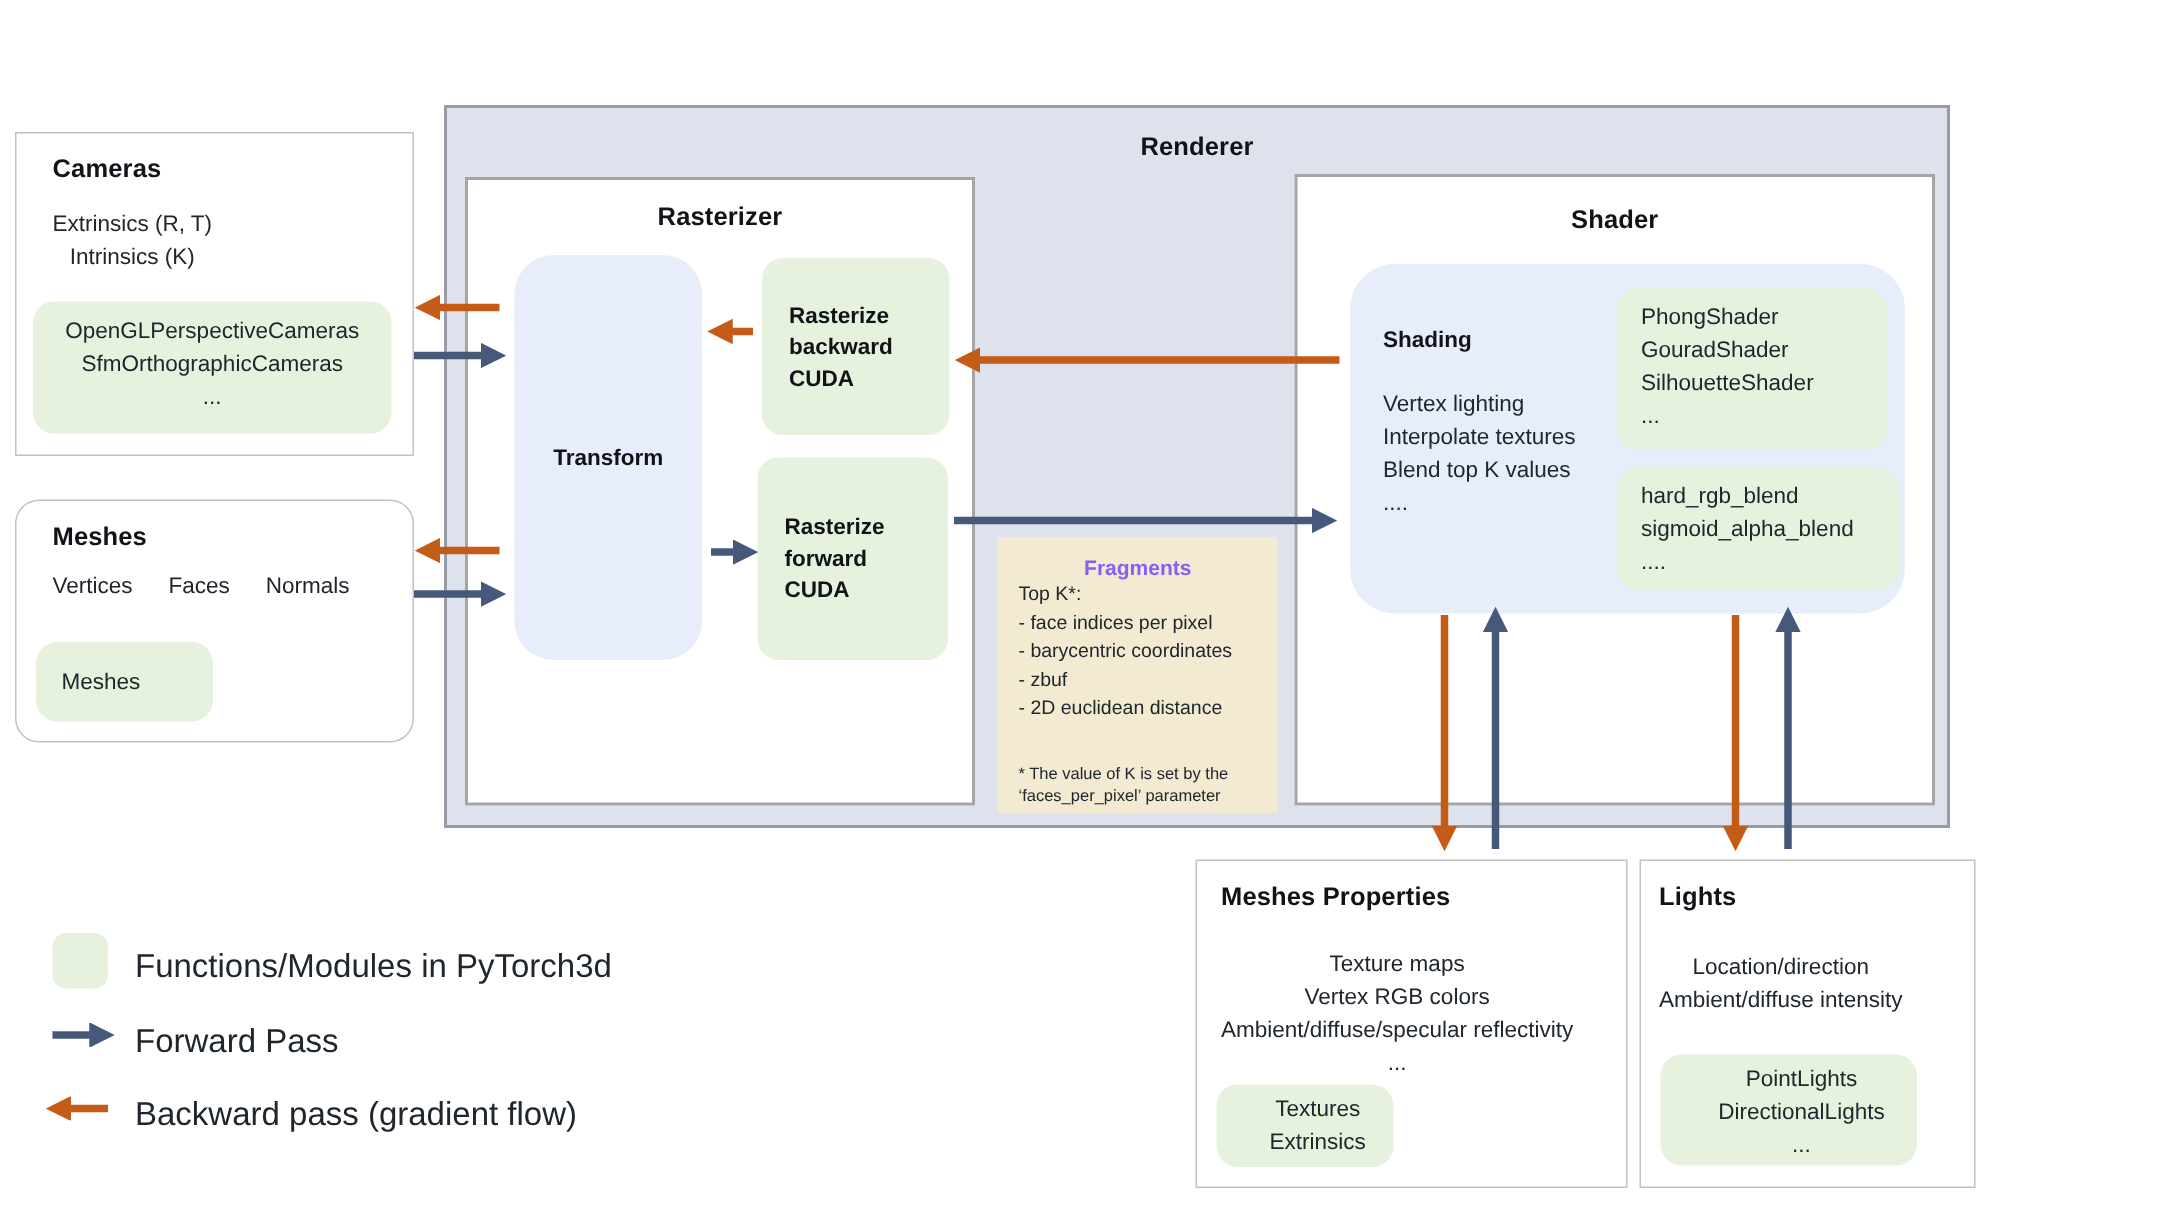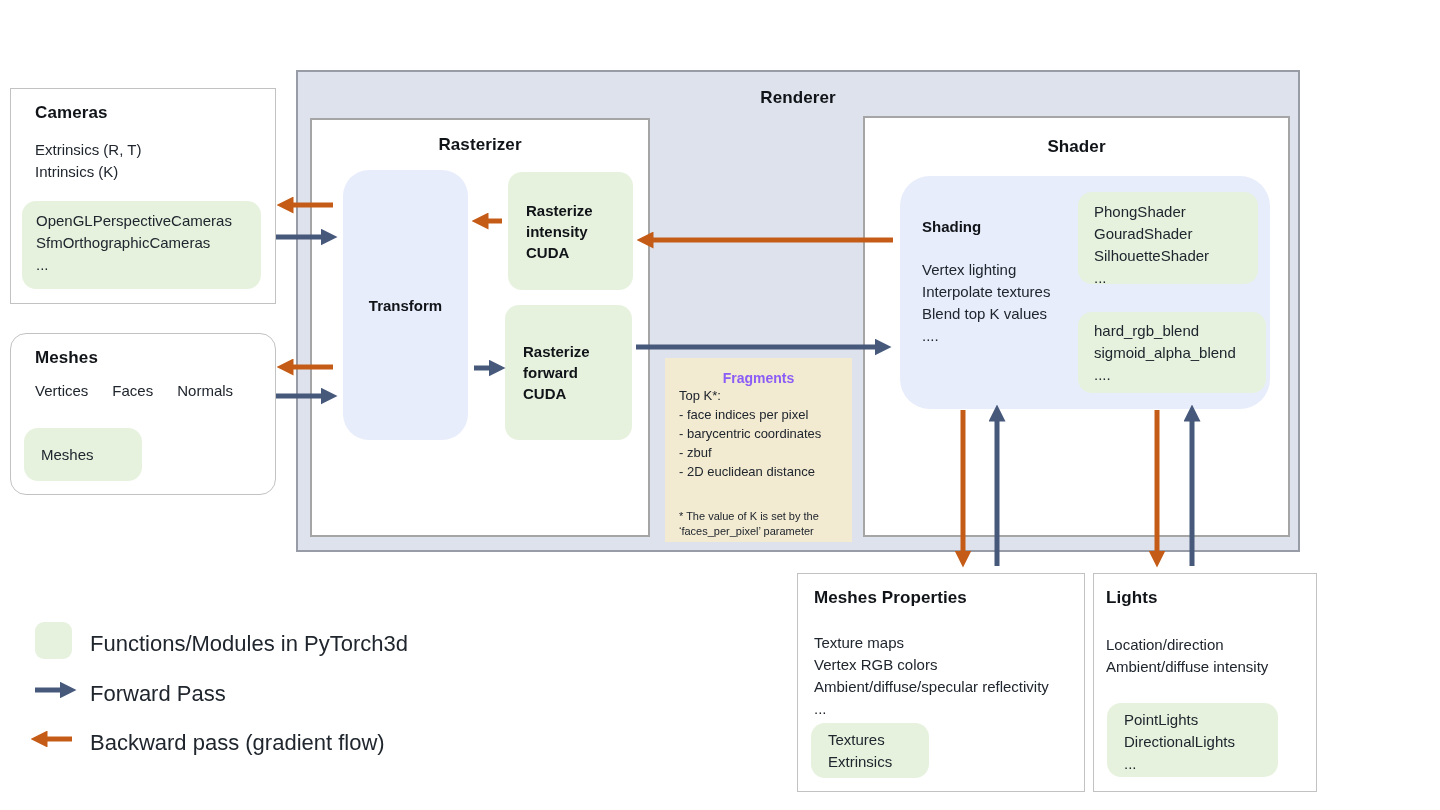--- a/index.html
+++ b/index.html
@@ -2,21 +2,21 @@
 <html><head>
 <meta charset="utf-8">
 <style>
   html,body{margin:0;padding:0;background:#ffffff;}
   .canvas{
     position:relative;width:1440px;height:810px;background:#ffffff;
     font-family:"Liberation Sans",sans-serif;color:#20262e;overflow:hidden;
   }
   .abs{position:absolute;}
   
-  .panel{position:absolute;background:#ffffff;border:1px solid #c2c2c2;}
+  .panel{position:absolute;background:#ffffff;border:1px solid #c2c2c2;text-align:center;}
   .panel-title{font-size:17px;font-weight:700;color:#101418;letter-spacing:.1px;}
   .body-text{font-size:15px;line-height:22px;color:#20262e;}
   
   .renderer{position:absolute;left:296px;top:70px;width:1004px;height:482px;
     background:#dee2ec;border:2px solid #989ca6;box-sizing:border-box;}
   .inner-box{position:absolute;background:#ffffff;border:2px solid #a5a5a5;box-sizing:border-box;}
   .center-title{position:absolute;left:0;width:100%;text-align:center;}
   
   .module{position:absolute;background:#e7f2de;border-radius:14px;box-sizing:border-box;}
   .module .body-text{line-height:22px;}
@@ -45,21 +45,21 @@
   </div>
 
   <div class="inner-box" style="left:310px;top:118px;width:340px;height:419px;">
     <div class="center-title panel-title" style="top:15px;">Rasterizer</div>
   </div>
   <div class="bluebox" style="left:343px;top:170px;width:125px;height:270px;display:flex;align-items:center;justify-content:center;">
     <div class="boldline">Transform</div>
   </div>
   <div class="module" style="left:508px;top:172px;width:125px;height:118px;display:flex;flex-direction:column;justify-content:center;padding-left:18px;">
     <div class="boldline">Rasterize</div>
-    <div class="boldline">intensity</div>
+    <div class="boldline">backward</div>
     <div class="boldline">CUDA</div>
   </div>
   <div class="module" style="left:505px;top:305px;width:127px;height:135px;display:flex;flex-direction:column;justify-content:center;padding-left:18px;">
     <div class="boldline">Rasterize</div>
     <div class="boldline">forward</div>
     <div class="boldline">CUDA</div>
   </div>
 
   <div class="fragments">
     <div class="frag-title">Fragments</div>
@@ -77,21 +77,21 @@
   </div>
   <div class="bluebox" style="left:900px;top:176px;width:370px;height:233px;border-radius:30px;">
     <div class="abs" style="left:22px;top:40px;">
       <div class="boldline" style="font-size:15px;">Shading</div>
       <div class="body-text" style="margin-top:22px;">Vertex lighting</div>
       <div class="body-text">Interpolate textures</div>
       <div class="body-text">Blend top K values</div>
       <div class="body-text">....</div>
     </div>
   </div>
-  <div class="module" style="left:1078px;top:192px;width:180px;height:92px;padding:9px 16px;">
+  <div class="module" style="left:1078px;top:192px;width:180px;height:108px;padding:9px 16px;">
     <div class="body-text">PhongShader</div>
     <div class="body-text">GouradShader</div>
     <div class="body-text">SilhouetteShader</div>
     <div class="body-text">...</div>
   </div>
   <div class="module" style="left:1078px;top:312px;width:188px;height:81px;padding:8px 16px;">
     <div class="body-text">hard_rgb_blend</div>
     <div class="body-text">sigmoid_alpha_blend</div>
     <div class="body-text">....</div>
   </div>

